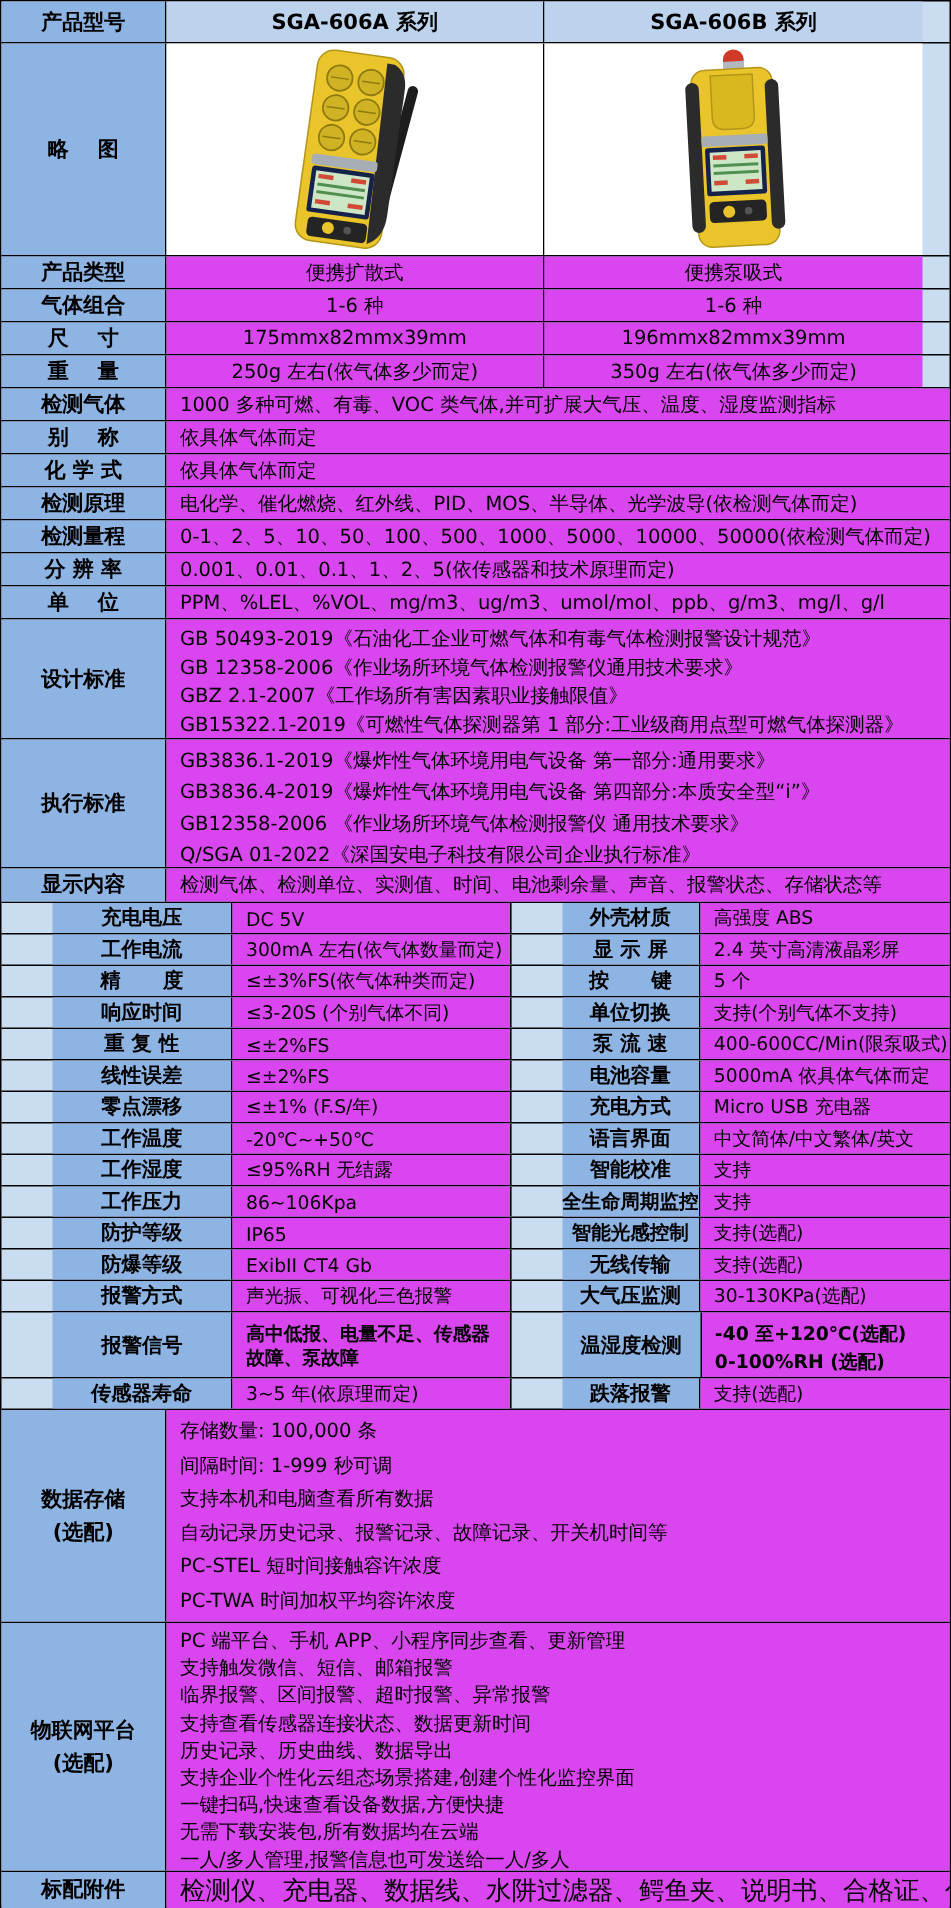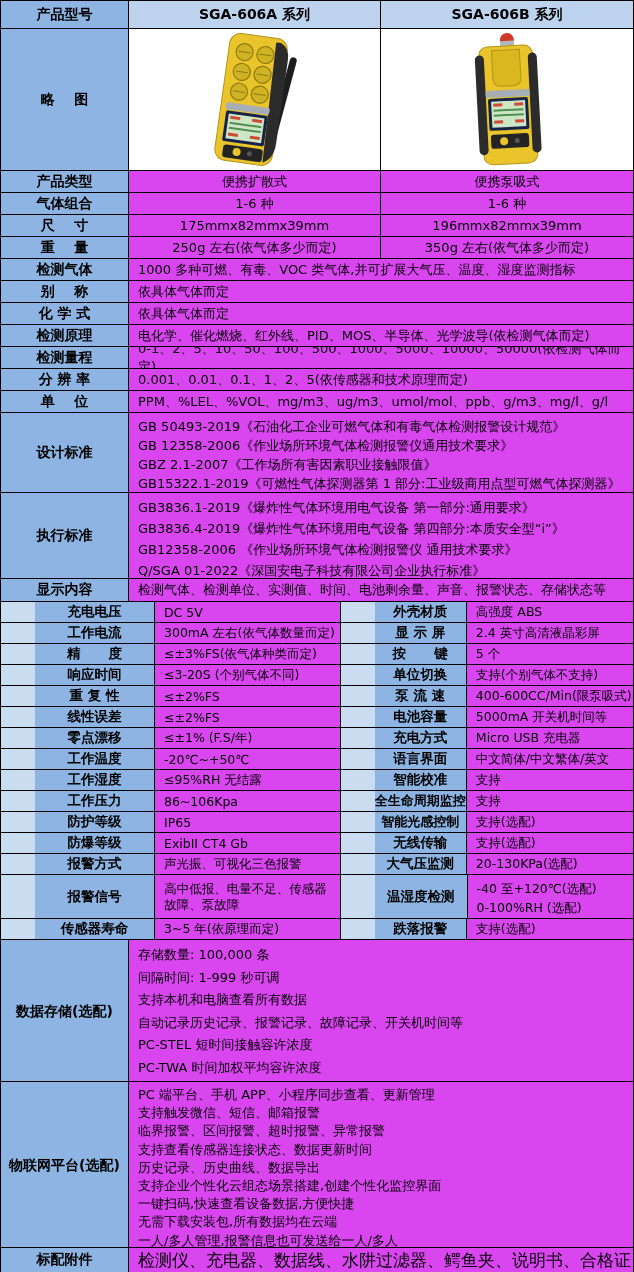--- a/index.html
+++ b/index.html
@@ -7,51 +7,51 @@
   .page{width:634px;height:1272px;border:1px solid #000;box-sizing:border-box;background:#c9dcf0;}
   .row{display:flex;width:100%;box-sizing:border-box;border-bottom:1px solid #000;}
   .row:last-child{border-bottom:none;}
   .cell{box-sizing:border-box;border-right:1px solid #000;display:flex;align-items:center;overflow:hidden;}
   .cell:last-child{border-right:none;}
   .lab{background:#8db4e2;font-weight:bold;font-size:14px;justify-content:center;text-align:center;white-space:pre;}
   .val{background:#d946ef;font-size:13px;}
   .val.center{justify-content:center;text-align:center;}
   .val.left{padding-left:9px;padding-right:4px;}
   .hdr{background:#bdd2ec;font-weight:bold;font-size:14px;justify-content:center;}
-  .w-lab{width:128px;}
+  .w-lab{width:110px;}
   .w-a{width:252px;}
   .w-b{width:252px;}
   .w-l1{width:130px;}
   .w-v1{width:200px;}
   .w-l2{width:100px;}
   .w-v2{width:179px;}
   .r-h{height:28px;}
   .r-sketch{height:142px;}
   .r-sketch .img{background:#fff;justify-content:center;}
   .r-2col{height:22px;}
   .r-full{height:22px;}
   .r-std{height:80px;}
   .r-std-b{height:86px;}
   .r-disp{height:23px;}
   .r-spec{height:21px;}
   .r-spec .val{font-size:12.5px;white-space:nowrap;}
   .r-spec .lab{font-size:13.5px;margin-left:34px;}
   .r-spec-tall{height:44px;}
-  .r-spec-tall .val{white-space:normal;line-height:16px;}
+  .r-spec-tall .val{white-space:normal;line-height:16px;font-weight:bold;}
   .r-store{height:142px;}
   .r-iot{height:166px;}
   .r-acc{height:24px;}
   .r-acc .val{font-size:17px;white-space:nowrap;}
   .lines{display:block;padding:4px 6px 2px 9px;width:100%;}
   .lines .ln{line-height:19px;font-size:13px;white-space:nowrap;}
   .r-store .lines .ln{line-height:22.5px;}
   .r-iot .lines .ln{line-height:18.2px;}
   .stack{display:block;padding:2px 0 0 9px;}
   .stack .ln{line-height:19px;}
-  .lab2{flex-direction:row;justify-content:center;line-height:22px;}
+  .lab2{flex-direction:column;justify-content:center;line-height:22px;}
 </style>
 </head>
 <body>
 
 <div class="page">
 
   <div class="row r-h">
     <div class="cell lab w-lab">产品型号</div>
     <div class="cell val hdr w-a">SGA-606A 系列</div>
     <div class="cell val hdr w-b">SGA-606B 系列</div>
@@ -232,21 +232,21 @@
   <div class="row r-spec">
     <div class="cell lab w-l1">重 复 性</div>
     <div class="cell val left w-v1">≤±2%FS</div>
     <div class="cell lab w-l2">泵 流 速</div>
     <div class="cell val left w-v2">400-600CC/Min(限泵吸式)</div>
   </div>
   <div class="row r-spec">
     <div class="cell lab w-l1">线性误差</div>
     <div class="cell val left w-v1">≤±2%FS</div>
     <div class="cell lab w-l2">电池容量</div>
-    <div class="cell val left w-v2">5000mA 开关机时间等</div>
+    <div class="cell val left w-v2">5000mA 依具体气体而定</div>
   </div>
   <div class="row r-spec">
     <div class="cell lab w-l1">零点漂移</div>
     <div class="cell val left w-v1">≤±1% (F.S/年)</div>
     <div class="cell lab w-l2">充电方式</div>
     <div class="cell val left w-v2">Micro USB 充电器</div>
   </div>
   <div class="row r-spec">
     <div class="cell lab w-l1">工作温度</div>
     <div class="cell val left w-v1">-20℃~+50℃</div>
@@ -274,21 +274,21 @@
   <div class="row r-spec">
     <div class="cell lab w-l1">防爆等级</div>
     <div class="cell val left w-v1">ExibII CT4 Gb</div>
     <div class="cell lab w-l2">无线传输</div>
     <div class="cell val left w-v2">支持(选配)</div>
   </div>
   <div class="row r-spec">
     <div class="cell lab w-l1">报警方式</div>
     <div class="cell val left w-v1">声光振、可视化三色报警</div>
     <div class="cell lab w-l2">大气压监测</div>
-    <div class="cell val left w-v2">20-130KPa(选配)</div>
+    <div class="cell val left w-v2">30-130KPa(选配)</div>
   </div>
   <div class="row r-spec r-spec-tall">
     <div class="cell lab w-l1">报警信号</div>
     <div class="cell val left w-v1">高中低报、电量不足、传感器故障、泵故障</div>
     <div class="cell lab w-l2">温湿度检测</div>
     <div class="cell val w-v2" style="align-items:center">
       <div class="stack">
         <div class="ln">-40 至+120℃(选配)</div>
         <div class="ln">0-100%RH  (选配)</div>
       </div>

